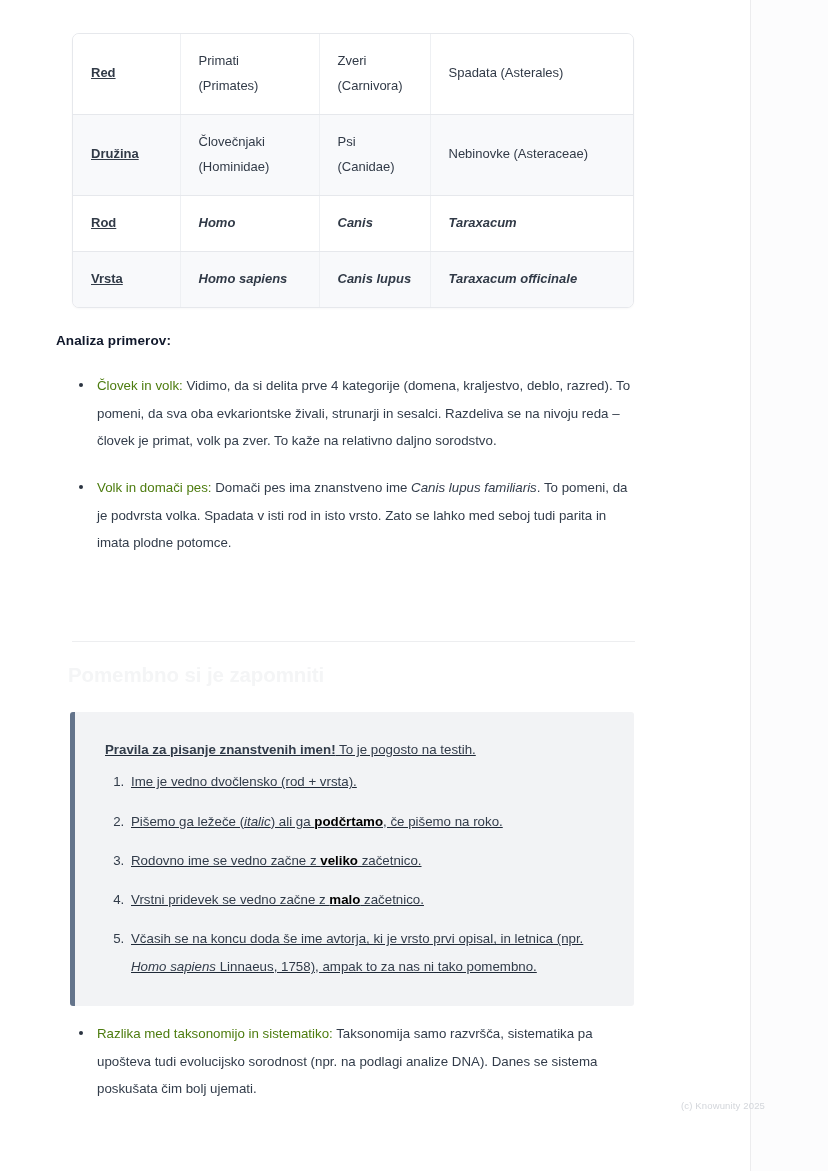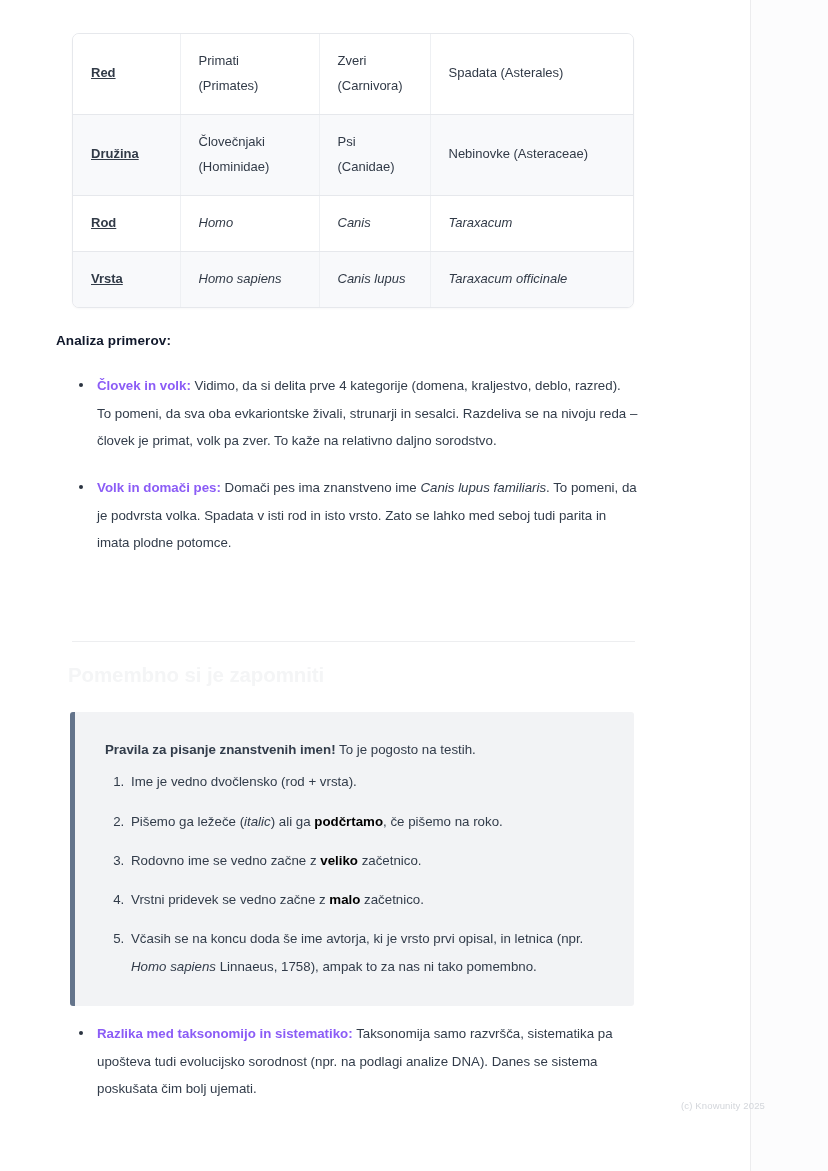--- a/index.html
+++ b/index.html
@@ -75,21 +75,21 @@
   table.tax-table tr.even td { background: #f8f9fb; }
   td.rank-cell {
     font-weight: bold;
     color: #10182b;
     width: 107px;
     text-decoration: underline;
   }
   td.c1 { width: 139px; }
   td.c2 { width: 111px; }
   td.c3 { width: auto; }
-  .ital { font-style: italic; }
+  .ital { font-style: italic; font-weight: bold; }
   .cellline { display: block; }
 
   
   .sec-heading {
     position: absolute;
     left: 56px;
     width: 562px;
     font-size: 13.5px;
     font-weight: bold;
     color: #10182b;
@@ -121,22 +121,22 @@
     content: "";
     position: absolute;
     left: 7px;
     top: 11px;
     width: 4px;
     height: 4px;
     border-radius: 50%;
     background: #2a3340;
   }
   ul.bullets b, .b {
-    font-weight: bold;
-    color: #8b5cf6;
+    font-weight: normal;
+    color: #4d7c0f;
   }
   ul.bullets i, .i { font-style: italic; }
 
   
   .divider {
     position: absolute;
     left: 72px;
     top: 633px;
     width: 563px;
     height: 1px;
@@ -161,20 +161,21 @@
   .callout {
     position: absolute;
     left: 70px;
     top: 712px;
     width: 564px;
     min-height: 286px;
     background: #f2f3f5;
     border-left: 5px solid #64748b;
     border-radius: 3px;
     padding: 26px 28px 26px 26px;
+    text-decoration: underline;
   }
   .callout-lead {
     font-size: 13.3px;
     line-height: 1.75;
     color: #323c4a;
     margin: 0 0 7px 4px;
   }
   ol.callout-list {
     margin: 0;
     padding-left: 27px;

